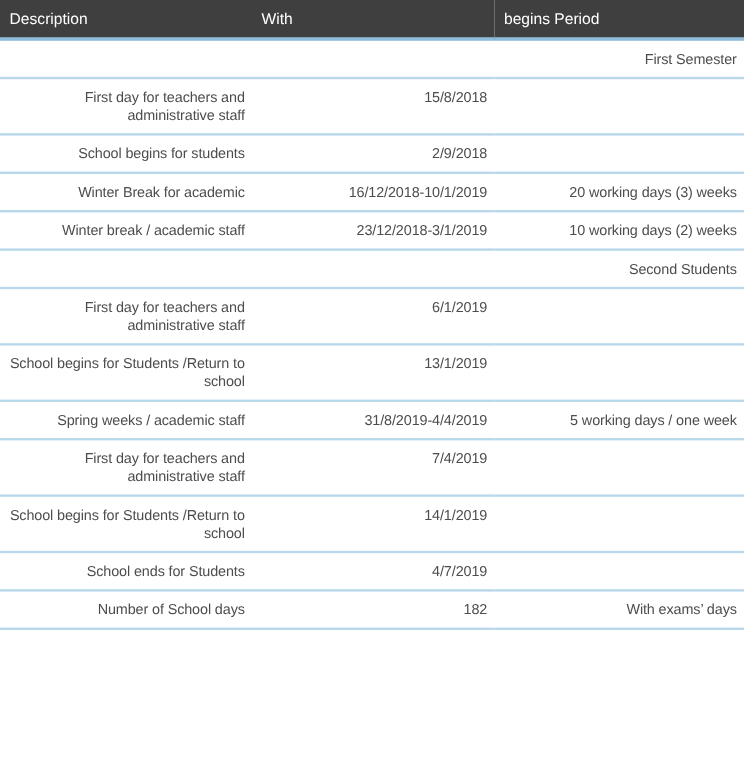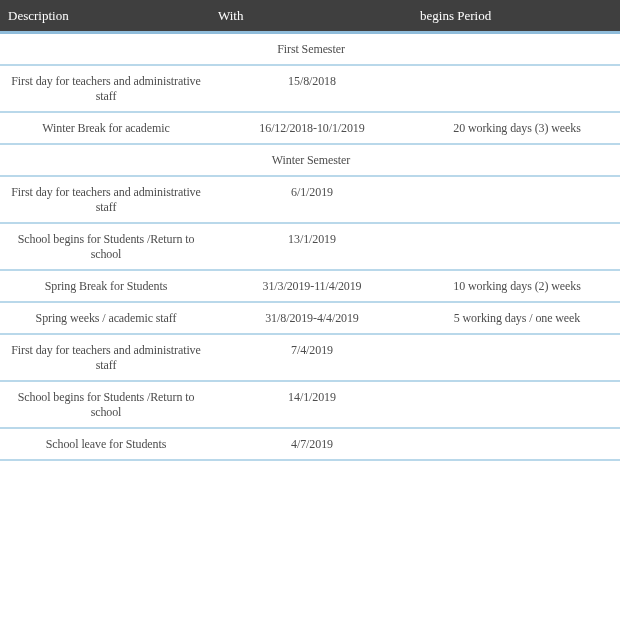--- a/index.html
+++ b/index.html
@@ -5,42 +5,41 @@
   * { margin: 0; padding: 0; box-sizing: border-box; }
   html, body {
     background: #ffffff;
     width: 620px;
     font-family: "Liberation Sans", "DejaVu Sans", sans-serif;
   }
   .calendar-table {
     width: 620px;
     border-collapse: collapse;
     table-layout: fixed;
-    font-family: Liberation Serif, serif;
   }
   .calendar-table col.c1 { width: 210px; }
   .calendar-table col.c2 { width: 202px; }
   .calendar-table col.c3 { width: 208px; }
   thead th {
     background: #3f3f3f;
     color: #ffffff;
     font-size: 13px;
     font-weight: 400;
     text-align: left;
     vertical-align: middle;
     padding: 8px 8px 8px 8px;
     line-height: 15px;
     border-bottom: 3px solid #8fbcda;
   }
   tbody td {
     color: #4d4d4d;
     font-size: 12px;
     line-height: 15px;
     vertical-align: top;
-    text-align: center;
+    text-align: right;
     padding: 8px 6px 7px 8px;
     border-bottom: 2px solid #b9d8ea;
     letter-spacing: -0.1px;
   }
   tr.section-row td {
     white-space: pre-wrap;
   }
 </style>
 </head>
 <body>
@@ -61,56 +60,66 @@
   <tbody id="table-body">
       <tr class="section-row">
         <td colspan="3">First Semester</td>
       </tr>
       <tr>
         <td>First day for teachers and administrative staff</td>
         <td>15/8/2018</td>
         <td></td>
       </tr>
       <tr>
+        <td>School begins for students</td>
+        <td>2/9/2018</td>
+        <td></td>
+      </tr>
+      <tr>
         <td>Winter Break for academic</td>
         <td>16/12/2018-10/1/2019</td>
         <td>20 working days (3) weeks</td>
       </tr>
+      <tr>
+        <td>Winter break / academic staff</td>
+        <td>23/12/2018-3/1/2019</td>
+        <td>10 working days (2) weeks</td>
+      </tr>
       <tr class="section-row">
-        <td colspan="3">Winter Semester</td>
+        <td colspan="3">Second Students</td>
       </tr>
       <tr>
         <td>First day for teachers and administrative staff</td>
         <td>6/1/2019</td>
         <td></td>
       </tr>
       <tr>
         <td>School begins for Students /Return to school</td>
         <td>13/1/2019</td>
         <td></td>
-      </tr>
-      <tr>
-        <td>Spring Break for Students</td>
-        <td>31/3/2019-11/4/2019</td>
-        <td>10 working days (2) weeks</td>
       </tr>
       <tr>
         <td>Spring weeks / academic staff</td>
         <td>31/8/2019-4/4/2019</td>
         <td>5 working days / one week</td>
       </tr>
       <tr>
         <td>First day for teachers and administrative staff</td>
         <td>7/4/2019</td>
         <td></td>
       </tr>
       <tr>
         <td>School begins for Students /Return to school</td>
         <td>14/1/2019</td>
         <td></td>
       </tr>
       <tr>
-        <td>School leave for Students</td>
+        <td>School ends for Students</td>
         <td>4/7/2019</td>
         <td></td>
+      </tr>
+      <tr>
+        <td>Number of School days</td>
+        <td>182</td>
+        <td>With exams’ days</td>
       </tr>
     </tbody>
 </table>
 
 </body></html>

